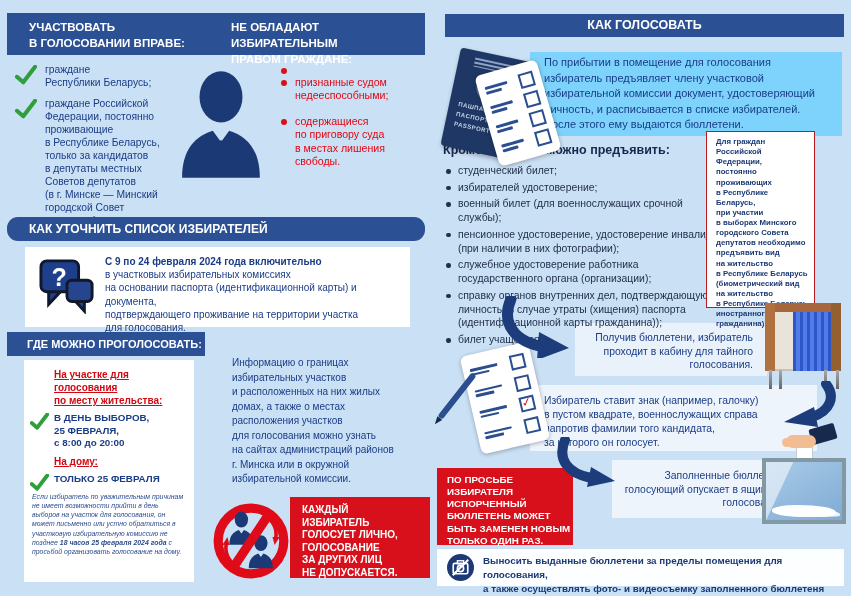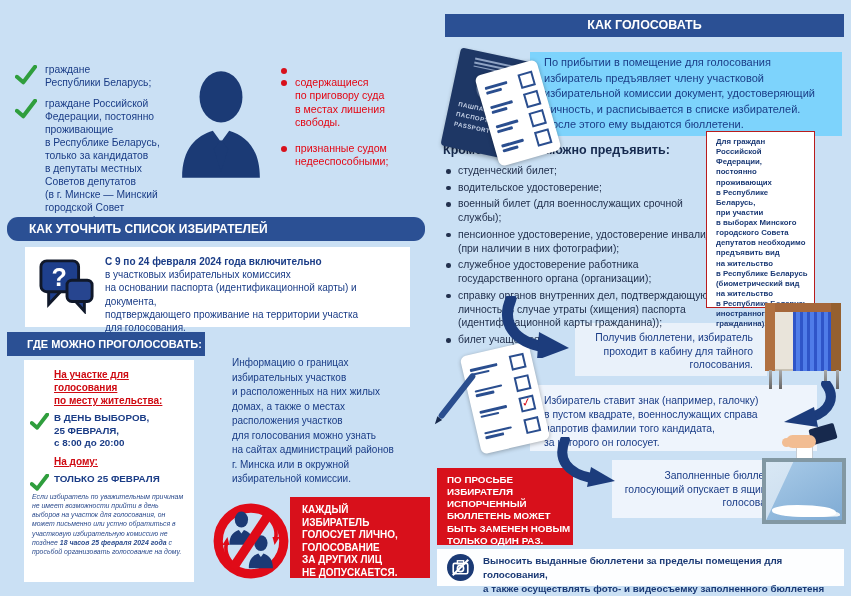--- a/index.html
+++ b/index.html
@@ -112,20 +112,26 @@
   .arrow{position:absolute;z-index:6;}
   .arrow1{left:487px;top:296px;}
   .arrow2{left:772px;top:381px;}
   .arrow3{left:549px;top:437px;}
 </style>
 </head>
 <body>
 
 <div class="page">
 
+  <div class="bar bar-eligible">
+    <span class="h1 pre">УЧАСТВОВАТЬ
+В ГОЛОСОВАНИИ ВПРАВЕ:</span>
+    <span class="h2 pre">НЕ ОБЛАДАЮТ ИЗБИРАТЕЛЬНЫМ
+ПРАВОМ ГРАЖДАНЕ:</span>
+  </div>
 
   <div class="abs list-eligible">
     <div class="chk-item">
       <span class="chk">
         <svg class="checkmark-svg" width="22" height="20" viewBox="0 0 24 22">
             <polyline points="2,13 9,19 22,2" fill="none" stroke="#2f9e3d" stroke-width="4.5" stroke-linecap="round" stroke-linejoin="round"></polyline>
           </svg>
       </span>
       <span class="pre">граждане
 Республики Беларусь;</span>
@@ -155,29 +161,29 @@
       <path d="M44,68 L51,77 L44,99 L37,77 Z" fill="#1b3a75"></path>
     </svg>
   </div>
 
   <div class="abs list-ineligible">
     <div class="red-item">
       <span class="dot"></span>
     </div>
     <div class="red-item">
       <span class="dot"></span>
+      <span class="pre">признанные судом
+недееспособными;</span>
+    </div>
+    <div class="red-item">
+      <span class="dot"></span>
       <span class="pre">содержащиеся
 по приговору суда
 в местах лишения
 свободы.</span>
-    </div>
-    <div class="red-item">
-      <span class="dot"></span>
-      <span class="pre">признанные судом
-недееспособными;</span>
     </div>
   </div>
 
   <div class="bar bar-clarify">
     <span>КАК УТОЧНИТЬ СПИСОК ИЗБИРАТЕЛЕЙ</span>
   </div>
 
   <div class="abs box-clarify">
     <span class="qicon">
       <svg width="58" height="56" viewBox="0 0 60 58">
@@ -314,21 +320,21 @@
           </div>
           <span class="bcheck"></span>
         </div>
     </div>
   </div>
 
   <div class="abs docs-heading">Кроме паспорта можно предъявить:</div>
 
   <div class="abs docs-list">
     <div class="doc-item"><span class="dot"></span><span>студенческий билет;</span></div>
-    <div class="doc-item"><span class="dot"></span><span>водительское удостоверение;</span></div>
+    <div class="doc-item"><span class="dot"></span><span>избирателей удостоверение;</span></div>
     <div class="doc-item"><span class="dot"></span><span>военный билет (для военнослужащих срочной службы);</span></div>
     <div class="doc-item"><span class="dot"></span><span>пенсионное удостоверение, удостоверение инвалида (при наличии в них фотографии);</span></div>
     <div class="doc-item"><span class="dot"></span><span>служебное удостоверение работника государственного органа (организации);</span></div>
     <div class="doc-item"><span class="dot"></span><span>справку органов внутренних дел, подтверждающую личность (в случае утраты (хищения) паспорта (идентификационной карты гражданина));</span></div>
     <div class="doc-item"><span class="dot"></span><span>билет учащегося.</span></div>
   </div>
 
   <div class="abs rf-note pre">Для граждан
 Российской Федерации,
 постоянно

